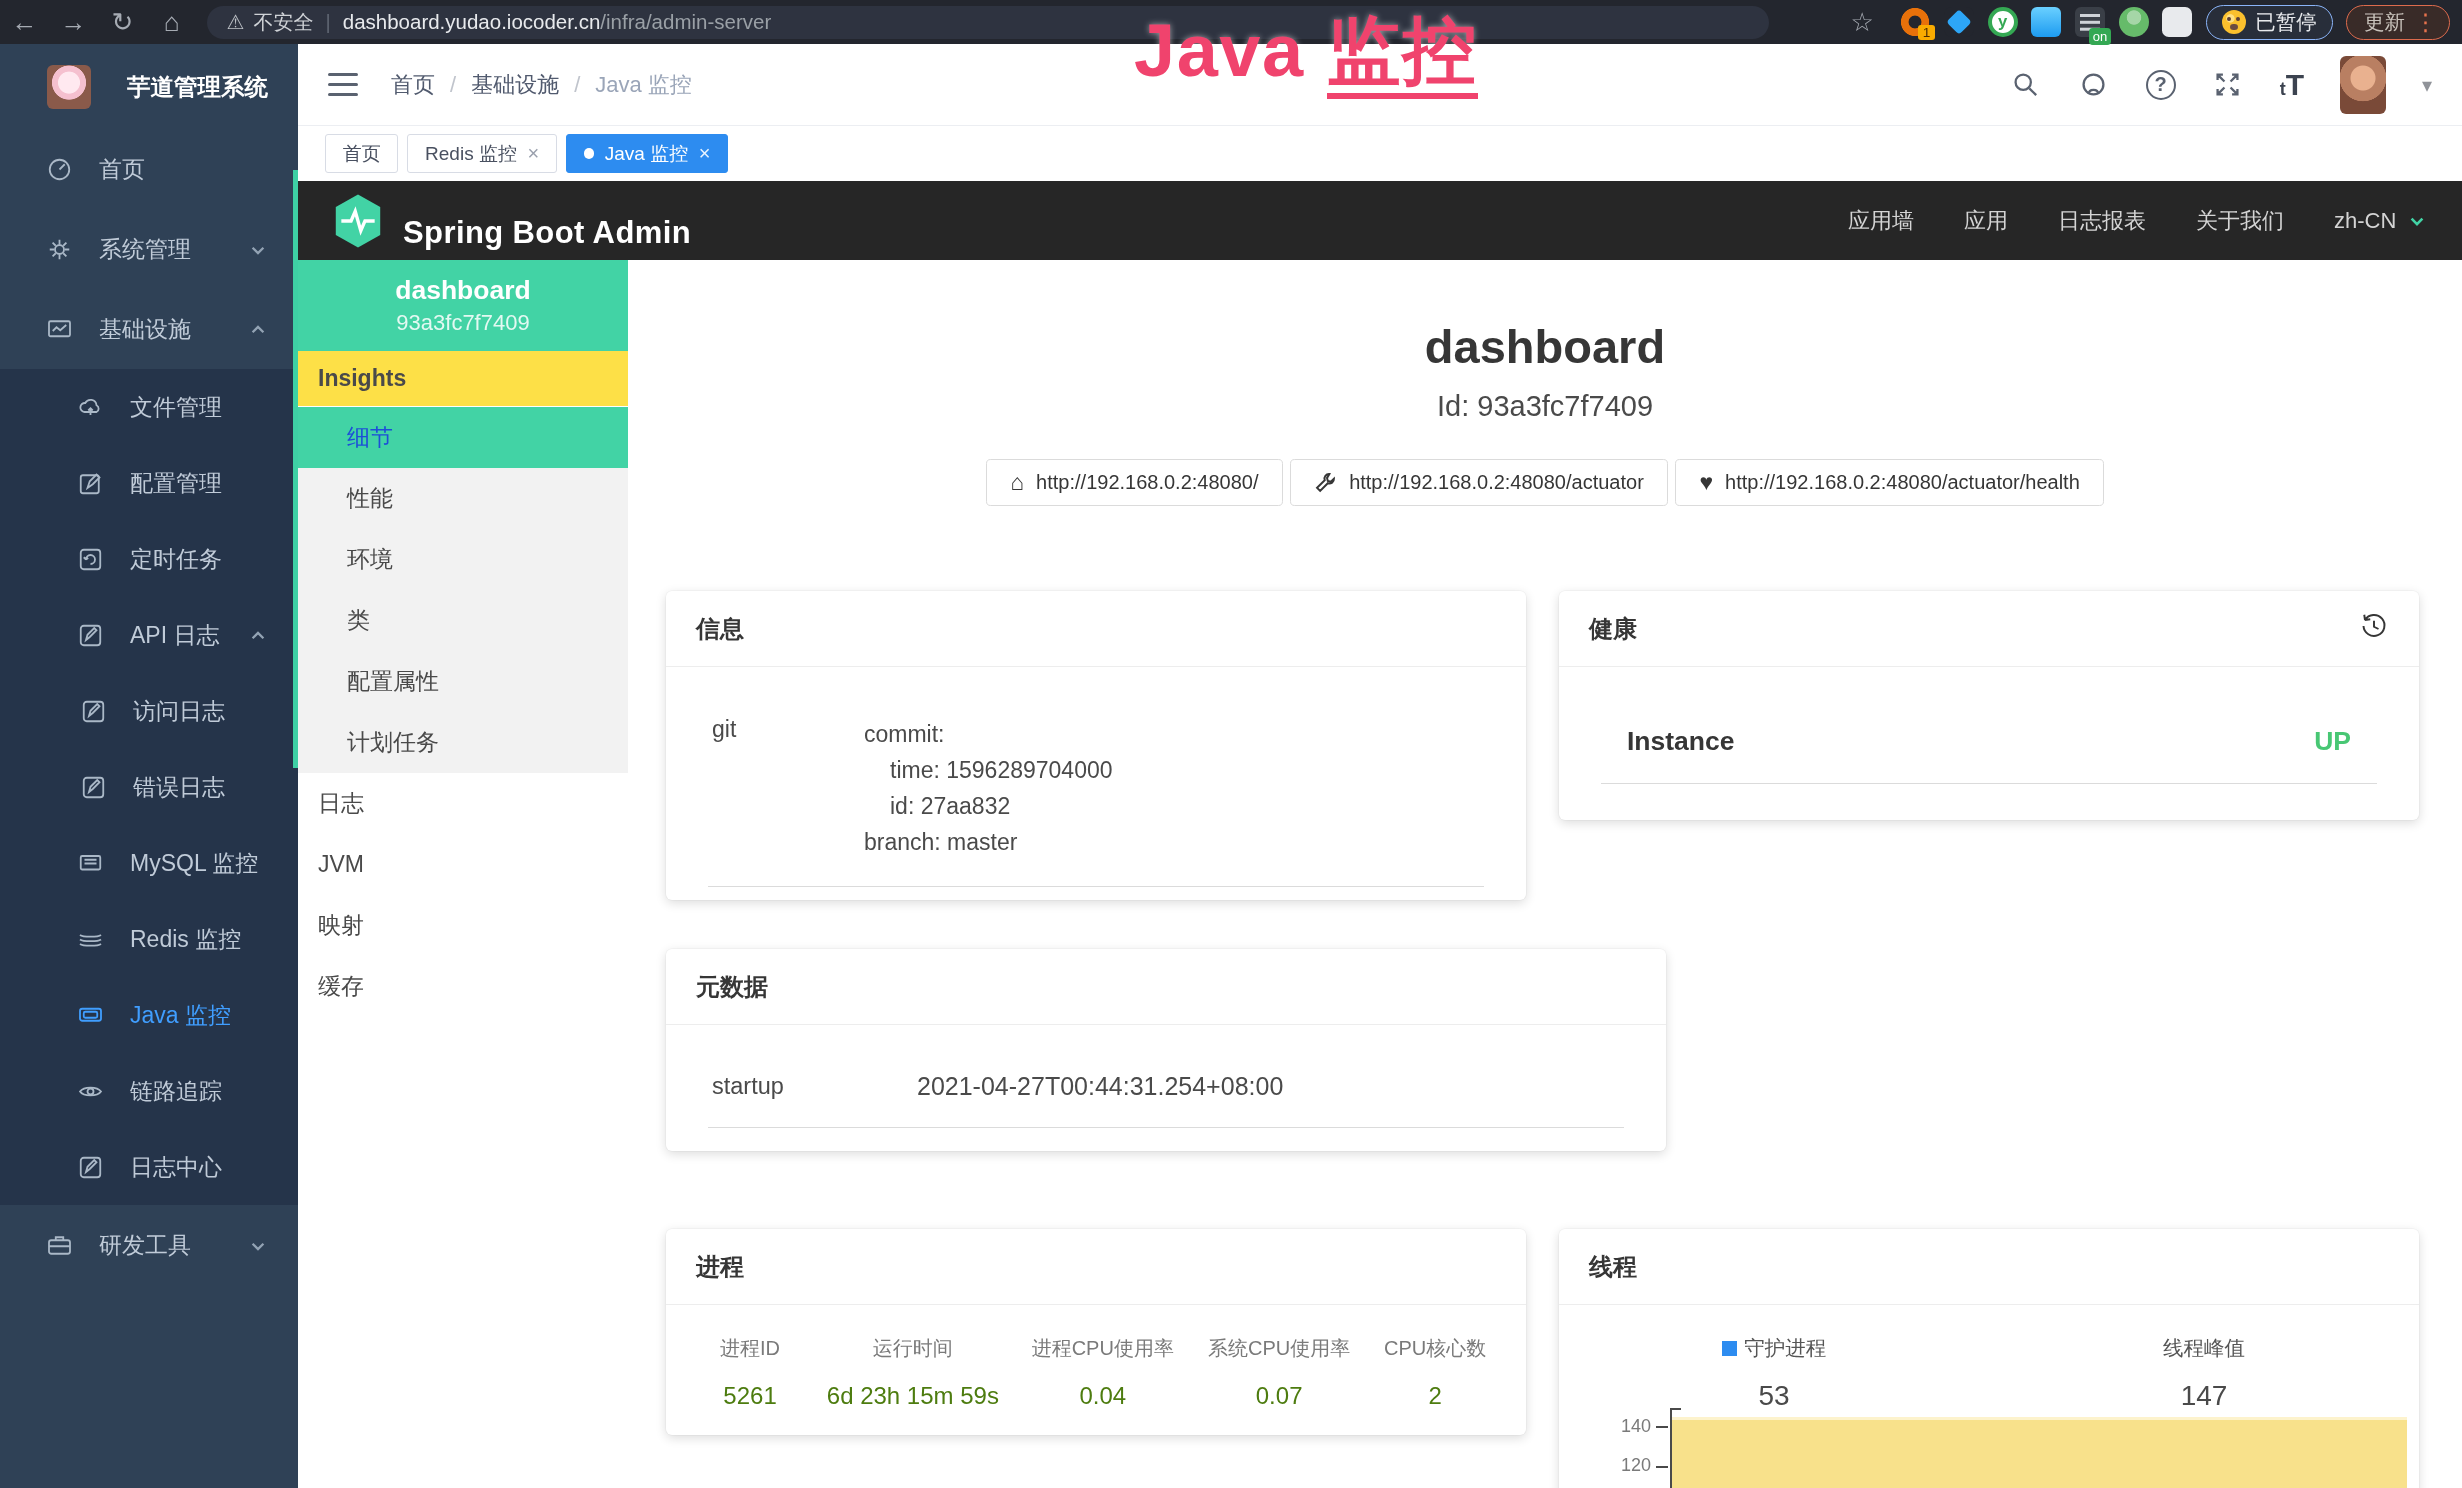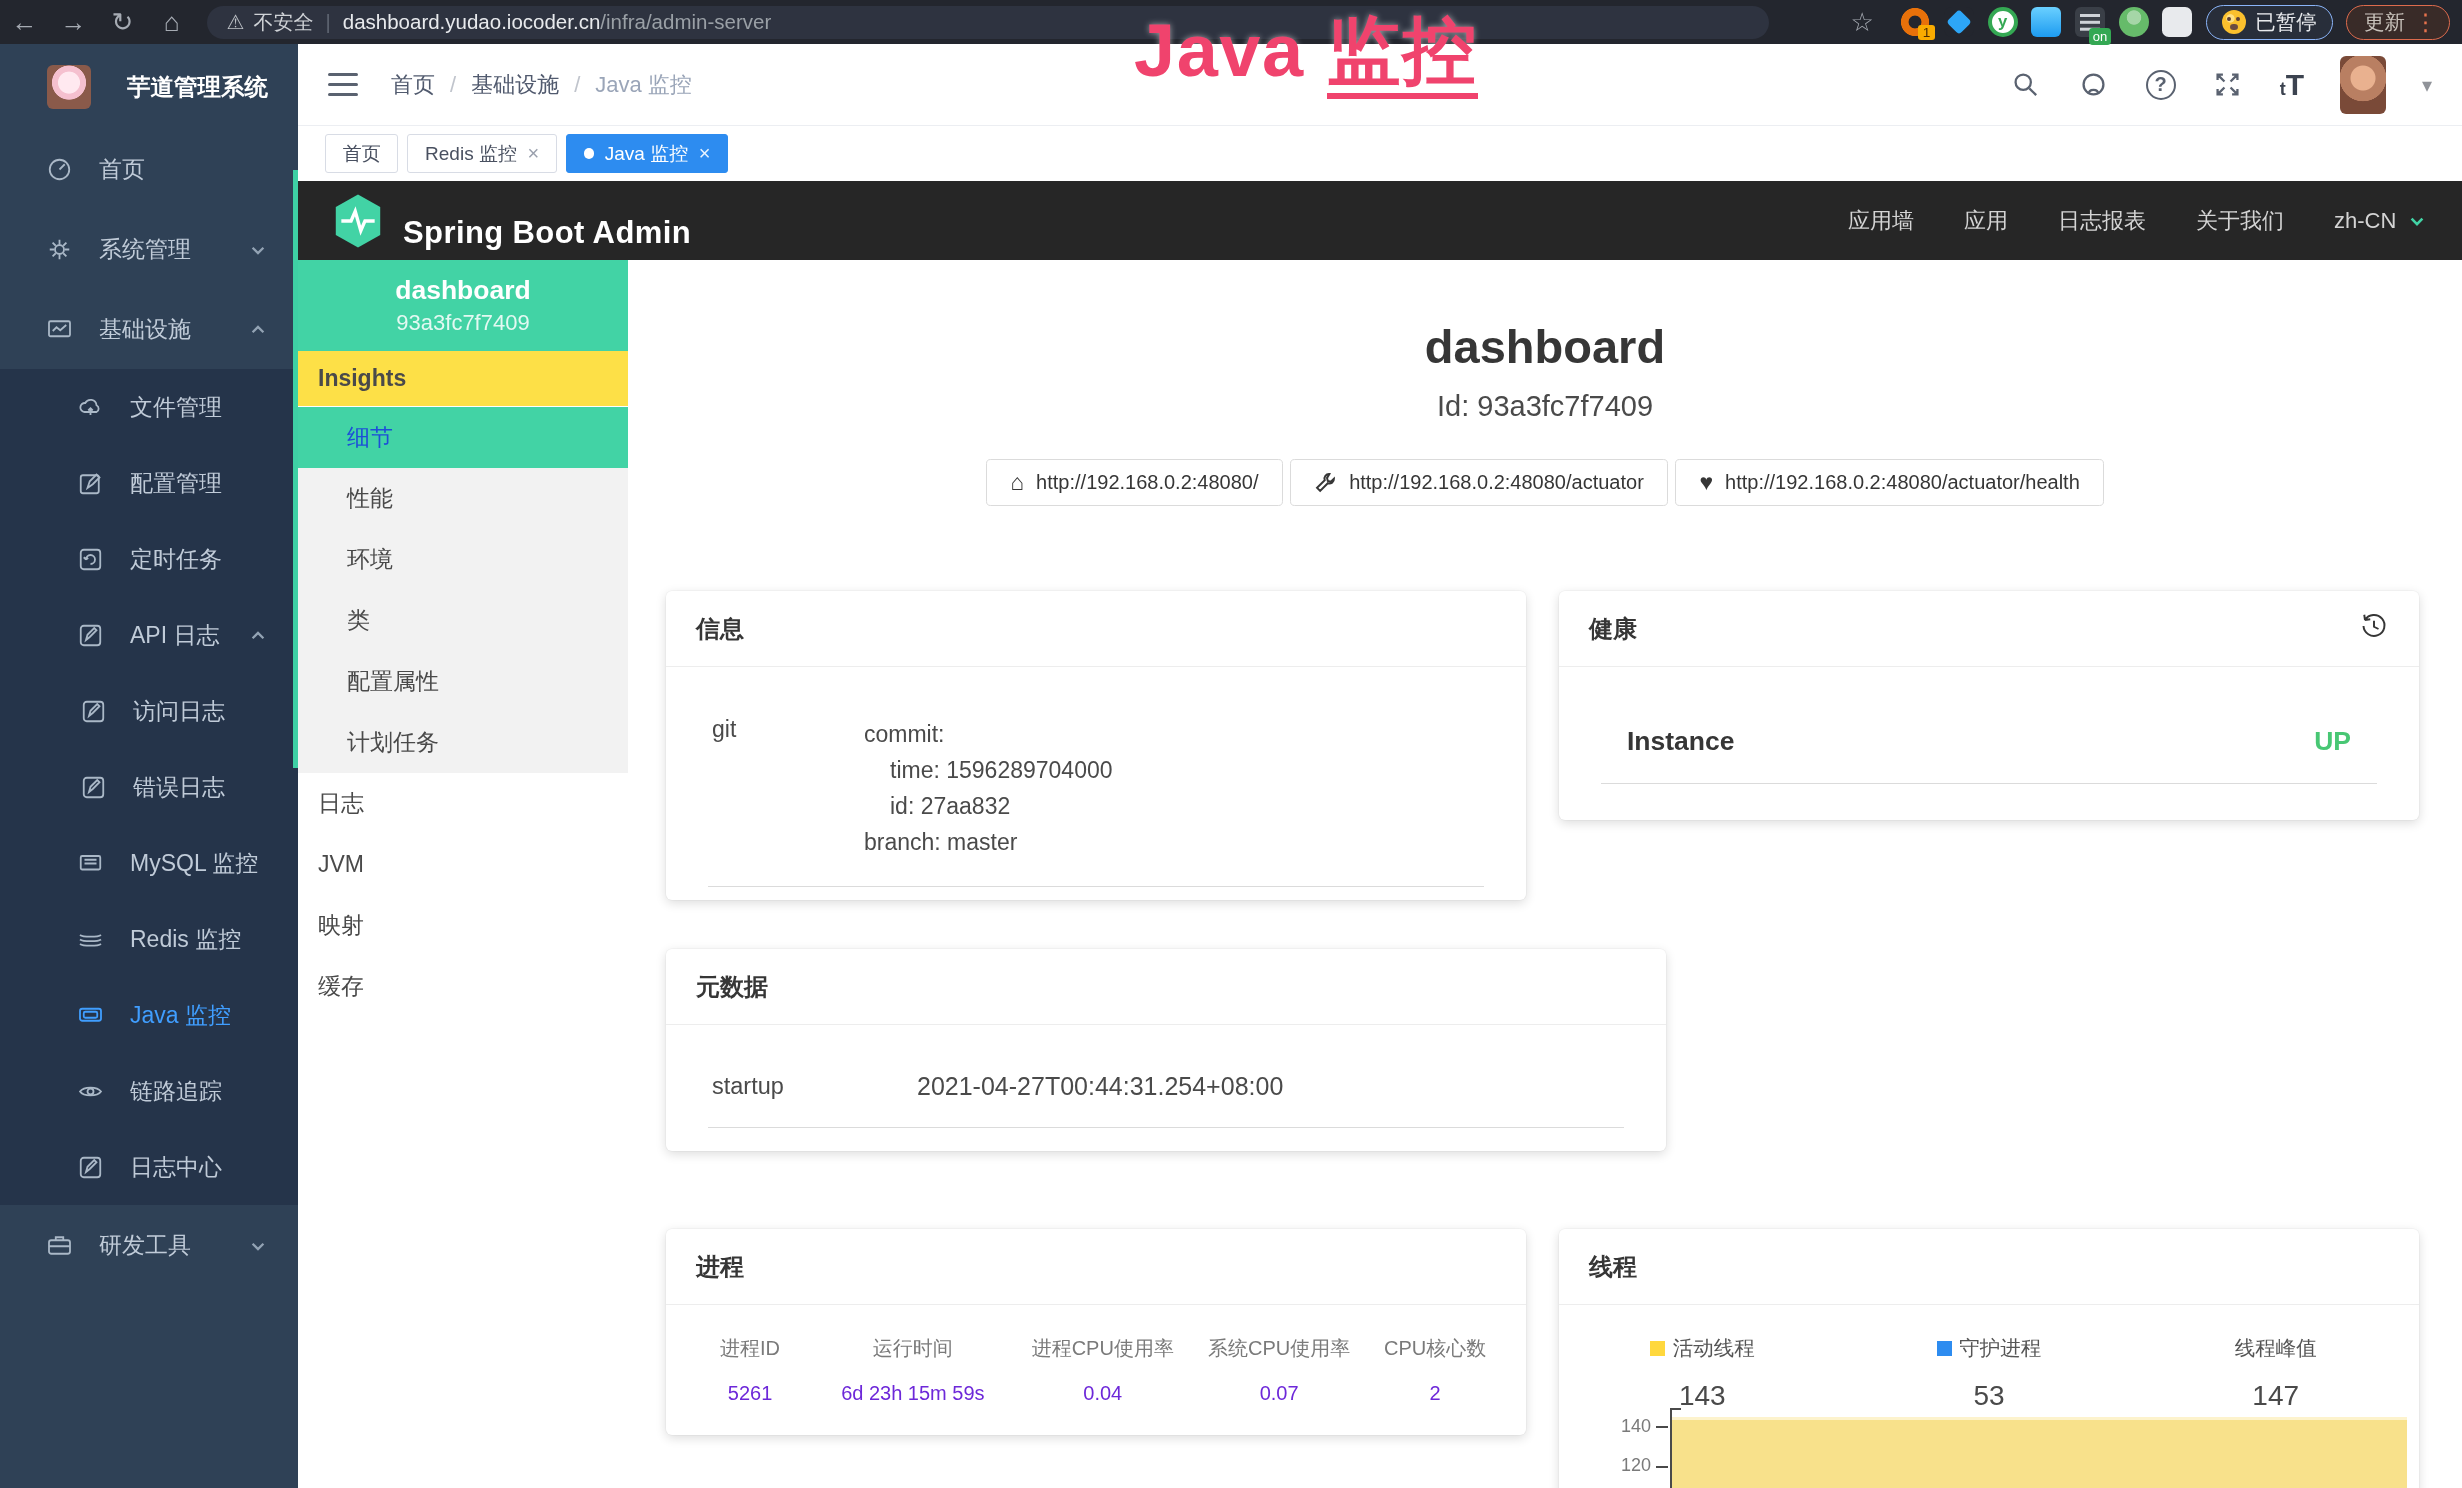--- a/index.html
+++ b/index.html
@@ -167,21 +167,21 @@
   .health-label { font-size:26.5px; color:#363636; font-weight:bold; }
   .health-status { margin-left:auto; font-size:26.5px; font-weight:bold; color:#48c774; }
 
   .meta-row { display:flex; align-items:center; padding:47px 46px 0 46px; font-size:23.5px; color:#4a4a4a; }
   .meta-label { width:205px; flex:0 0 auto; }
   .meta-value { font-size:25px; }
 
   .proc-table { padding:30px 23px 0 23px; }
   .proc-head, .proc-vals { display:flex; text-align:center; }
   .proc-head > div { font-size:20px; color:#7a7a7a; }
-  .proc-vals > div { font-size:20px; color:#6d28d9; margin-top:20px; }
+  .proc-vals > div { font-size:24px; color:#4d7c0f; margin-top:20px; }
   .pc1 { flex:0.9; } .pc2 { flex:1.5; } .pc3 { flex:1.3; } .pc4 { flex:1.3; } .pc5 { flex:1.0; }
 
   .legend-row { display:flex; padding-top:29px; }
   .legend-col { flex:1; text-align:center; }
   .legend-label { font-size:20.5px; color:#555; display:inline-flex; align-items:center; gap:7.6px; }
   .sq { width:15px; height:15px; display:inline-block; }
   .sq.yellow { background:#ffd83d; } .sq.blue { background:#2d8cf0; }
   .legend-value { font-size:28px; color:#4a4a4a; margin-top:18px; }
 
   .mini-chart { position:absolute; left:0; right:0; top:173px; bottom:0; }
@@ -594,27 +594,20 @@
               <div class="pc5">2</div>
             </div>
           </div>
         </div>
 
         <div class="card" id="card-threads">
           <div class="card-head">线程</div>
           <div class="legend-row">
             <div class="legend-col">
               <span class="legend-label">
-                  <span class="sq yellow"></span>
-                  <span>活动线程</span>
-                </span>
-              <div class="legend-value">143</div>
-            </div>
-            <div class="legend-col">
-              <span class="legend-label">
                   <span class="sq blue"></span>
                   <span>守护进程</span>
                 </span>
               <div class="legend-value">53</div>
             </div>
             <div class="legend-col">
               <span class="legend-label">
                   <span>线程峰值</span>
                 </span>
               <div class="legend-value">147</div>

